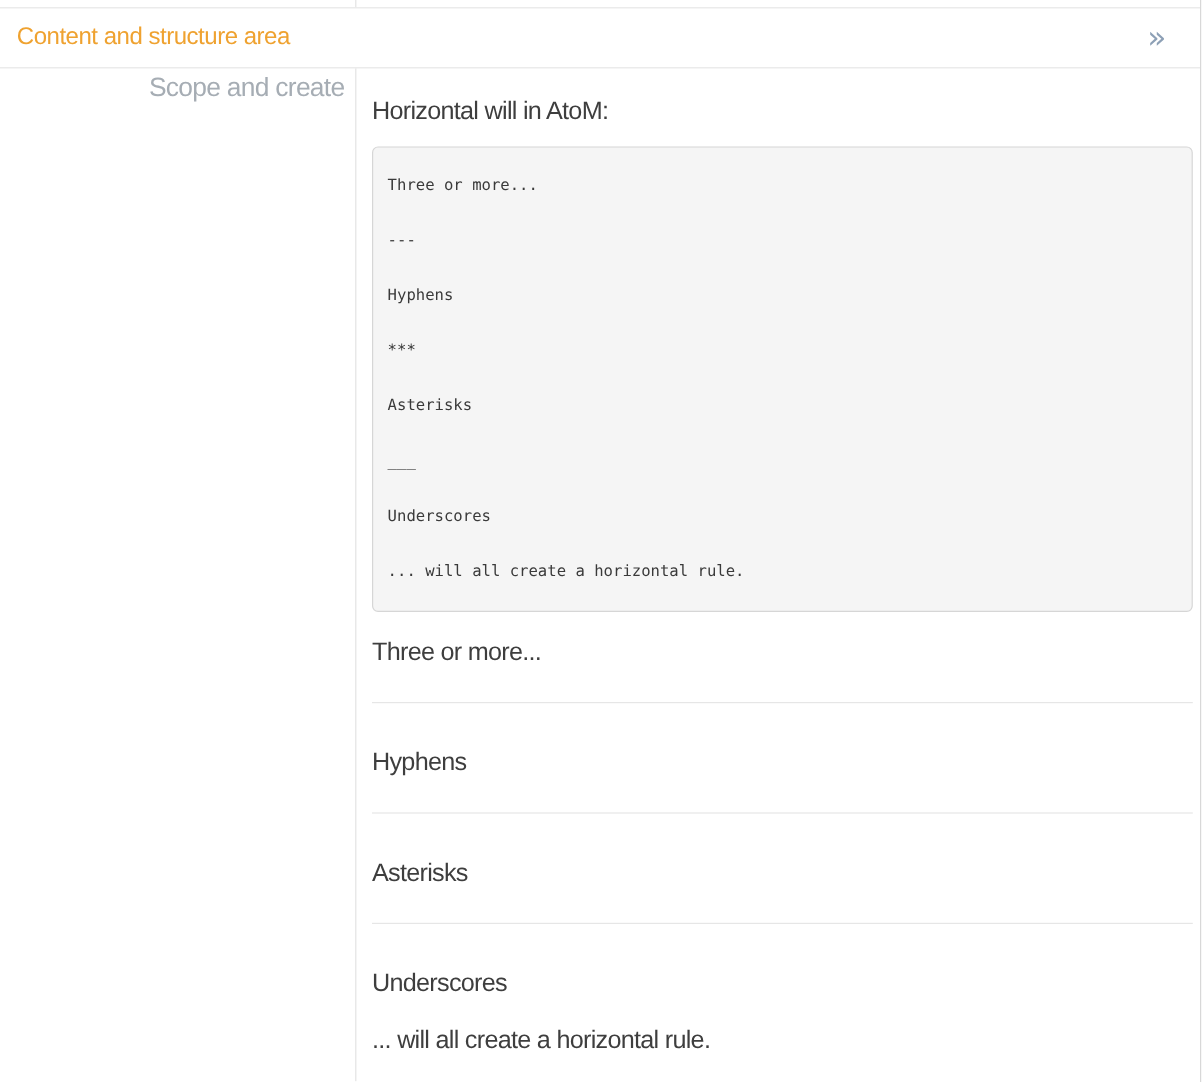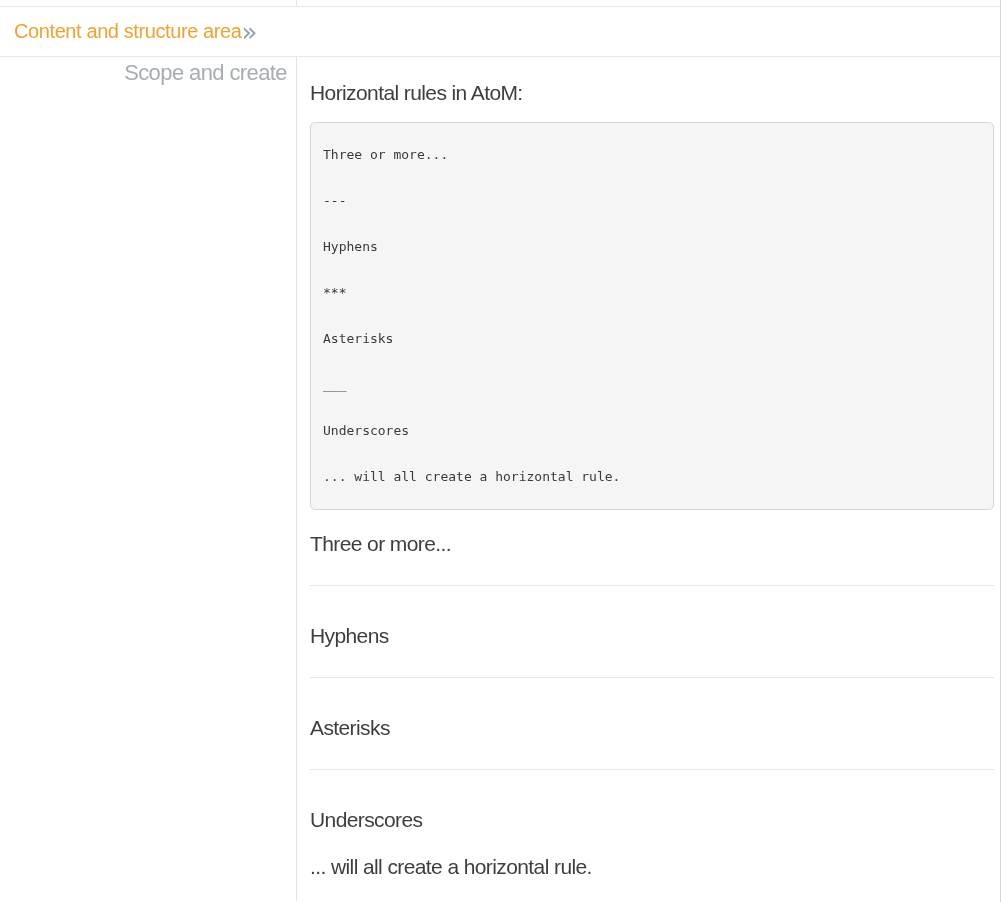--- a/index.html
+++ b/index.html
@@ -29,20 +29,21 @@
   .prev-row-sliver .sliver-label-col {
     width: 297px;
     border-right: 1px solid #e3e3e3;
   }
 
   
   .section-header {
     height: 50px;
     display: flex;
     align-items: center;
+    justify-content: space-between;
     padding: 0 28px 0 14px;
     border-bottom: 1px solid #e6e6e6;
   }
   .section-title {
     color: #efa230;
     font-size: 20px;
     letter-spacing: -0.4px;
     font-weight: 400;
   }
   .expand-icon {
@@ -131,21 +132,21 @@
   </div>
 
   <div class="field-row">
 
     <div class="label-col">
       <span class="field-label">Scope and create</span>
     </div>
 
     <div class="content-col">
 
-      <p class="intro-paragraph">Horizontal rules in AtoM:</p>
+      <p class="intro-paragraph">Horizontal will in AtoM:</p>
 
       <pre class="code-block">Three or more...
 
 ---
 
 Hyphens
 
 ***
 
 Asterisks

